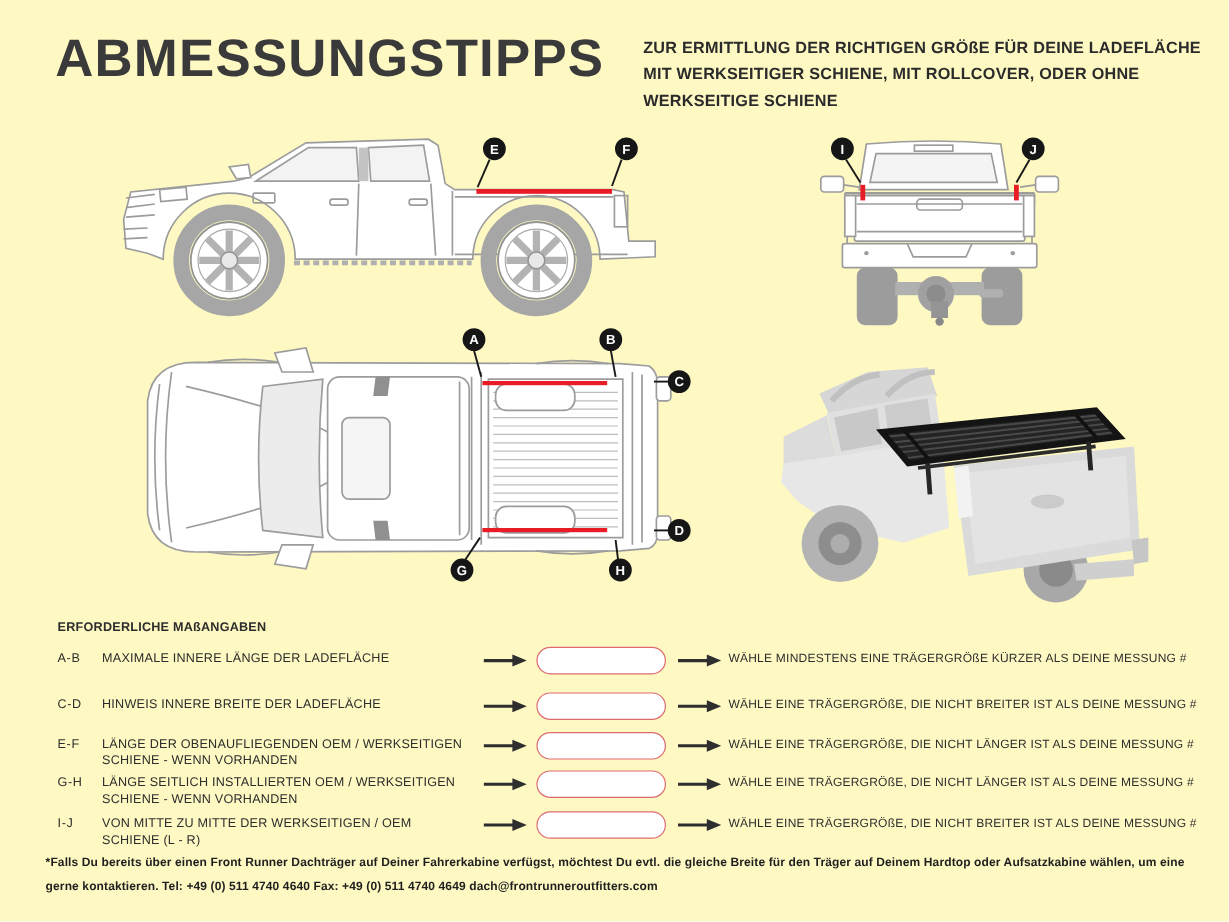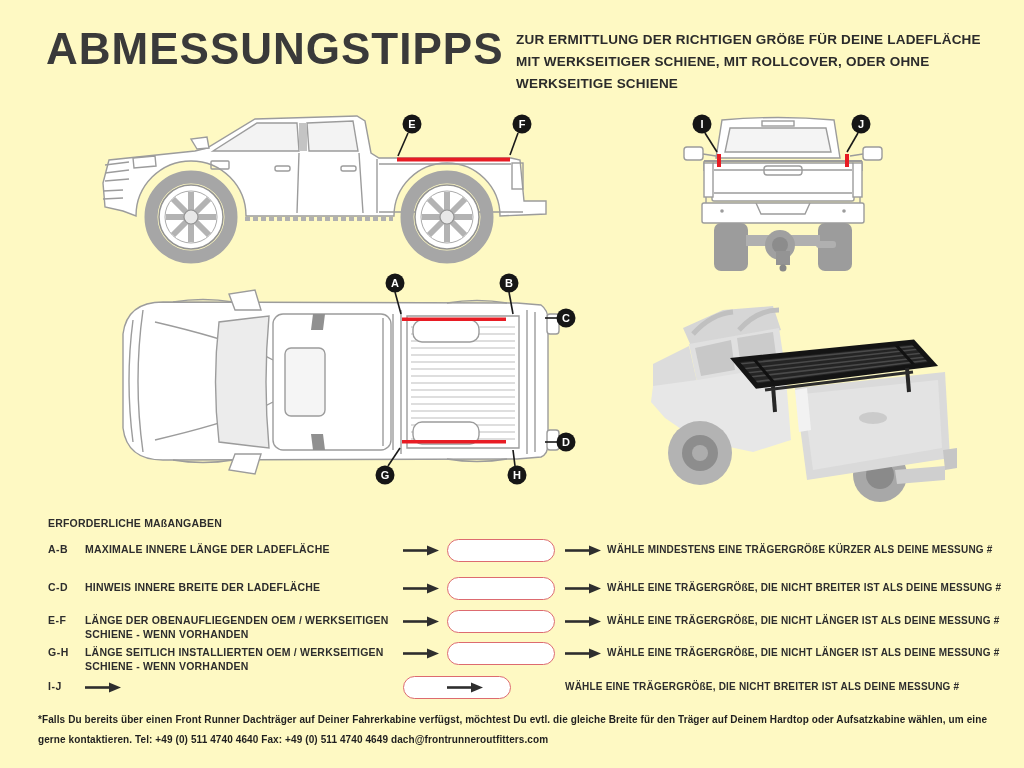--- a/index.html
+++ b/index.html
@@ -1,30 +1,30 @@
 <!DOCTYPE html>
 <html><head>
 <meta charset="utf-8">
 <style>
   html,body{margin:0;padding:0;background:#ffffff;}
   .page{position:relative;width:1024px;height:768px;background:#fef9c3;overflow:hidden;
         font-family:"Liberation Sans",sans-serif;color:#2d2d2d;}
   .title{position:absolute;left:46px;top:24px;font-size:44px;font-weight:800;
          letter-spacing:1px;color:#3a3a3a;white-space:nowrap;}
-  .subtitle{position:absolute;left:516px;top:29px;font-size:13.5px;font-weight:700;
+  .subtitle{position:absolute;left:536px;top:29px;font-size:13.5px;font-weight:700;
             line-height:22px;color:#2b2b2b;letter-spacing:0.2px;}
   .diagram{position:absolute;}
   .diagram svg{display:block;width:100%;height:100%;}
   svg text.mk{font-family:"Liberation Sans",sans-serif;font-size:11px;font-weight:700;fill:#ffffff;}
   .m-heading{position:absolute;left:48px;top:517px;font-size:10.5px;font-weight:700;
              letter-spacing:0.2px;display:flex;gap:10px;white-space:nowrap;}
   .m-heading .red{color:#e81c24;}
   .m-rows{position:absolute;left:48px;top:543px;width:975px;}
   .m-row{display:grid;grid-template-columns:37px 318px 44px 118px 42px auto;
-         align-items:start;font-size:10.5px;font-weight:700;letter-spacing:0.2px;}
+         align-items:start;font-size:10.5px;font-weight:400;letter-spacing:0.2px;}
   .m-row.r1{margin-bottom:19px;} .m-row.r2{margin-bottom:14px;}
   .m-row.r3{margin-bottom:5px;}  .m-row.r4{margin-bottom:7px;}
   .m-id{line-height:13.5px;letter-spacing:0.5px;}
   .m-label{line-height:13.5px;white-space:pre-line;padding-right:8px;}
   .m-arrow svg{display:block;margin-top:1.5px;}
   .m-oval{width:106px;height:21px;border:1.5px solid #dd6b70;border-radius:12px;
           margin-top:-4px;background:#fff;box-sizing:content-box;}
   .m-instr{line-height:14px;white-space:nowrap;font-size:10px;}
   .footer{position:absolute;left:38px;top:710px;width:975px;font-size:10px;font-weight:700;
           line-height:20px;color:#1f1f1f;letter-spacing:0.1px;}
@@ -327,20 +327,22 @@
           <svg width="36" height="11" viewBox="0 0 36 11">
             <line x1="0" y1="5.5" x2="25" y2="5.5" stroke="#2e2e2e" stroke-width="2.6"></line>
             <polygon points="24,0.5 36,5.5 24,10.5" fill="#2e2e2e"></polygon>
           </svg>
         </span>
       <span class="m-instr">WÄHLE EINE TRÄGERGRÖßE, DIE NICHT LÄNGER IST ALS DEINE MESSUNG #</span>
     </div>
 
     <div class="m-row">
       <span class="m-id">I-J</span>
+      <span class="m-label">VON MITTE ZU MITTE DER WERKSEITIGEN / OEM
+SCHIENE (L - R)</span>
       <span class="m-arrow">
           <svg width="36" height="11" viewBox="0 0 36 11">
             <line x1="0" y1="5.5" x2="25" y2="5.5" stroke="#2e2e2e" stroke-width="2.6"></line>
             <polygon points="24,0.5 36,5.5 24,10.5" fill="#2e2e2e"></polygon>
           </svg>
         </span>
       <span class="m-oval"></span>
       <span class="m-arrow">
           <svg width="36" height="11" viewBox="0 0 36 11">
             <line x1="0" y1="5.5" x2="25" y2="5.5" stroke="#2e2e2e" stroke-width="2.6"></line>

